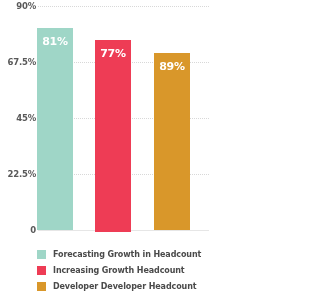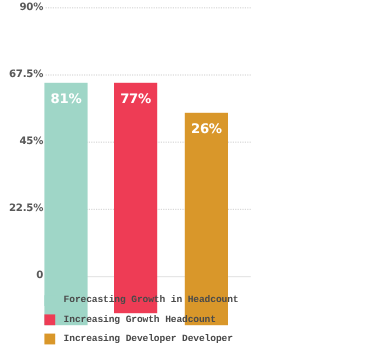--- a/index.html
+++ b/index.html
@@ -53,21 +53,20 @@
     color: #595959;
     letter-spacing: -0.2px;
     white-space: nowrap;
   }
   .bars {
     position: absolute;
     left: 0;
     top: 0;
     width: 209px;
     height: 240px;
-    margin-top: 41px;
   }
   .bar {
     position: absolute;
     bottom: 10px;
     width: 36px;
   }
   .bar-value {
     position: absolute;
     top: 7px;
     left: 0;
@@ -80,23 +79,23 @@
   }
   
   .legend {
     position: absolute;
     left: 0;
     top: 246px;
     width: 209px;
   }
   .legend-item {
     display: flex;
+    align-items: center;
     height: 16px;
     padding-left: 37px;
-    font-family: Liberation Mono, monospace;
   }
   .legend-swatch {
     width: 9px;
     height: 9px;
     flex: 0 0 auto;
     margin-right: 7px;
   }
   .legend-label {
     font-size: 8px;
     font-weight: bold;
@@ -132,37 +131,37 @@
         <div class="tick-label" style="top: 6px;">90%</div>
         <div class="tick-label" style="top: 62px;">67.5%</div>
         <div class="tick-label" style="top: 118px;">45%</div>
         <div class="tick-label" style="top: 174px;">22.5%</div>
         <div class="tick-label" style="top: 230px;">0</div>
       </div>
     <div class="bars">
         <div class="bar" style="left: 37px; top: 28.4px; height: 201.6px; bottom: auto; background: rgb(159, 214, 199);">
           <div class="bar-value">81%</div>
         </div>
-        <div class="bar" style="left: 95px; top: 28px; height: 191.644px; bottom: auto; background: rgb(238, 60, 85);">
+        <div class="bar" style="left: 95px; top: 40px; height: 191.644px; bottom: auto; background: rgb(238, 60, 85);">
           <div class="bar-value">77%</div>
         </div>
         <div class="bar" style="left: 154px; top: 53.2889px; height: 176.711px; bottom: auto; background: rgb(217, 151, 42);">
-          <div class="bar-value">26%</div>
+          <div class="bar-value">89%</div>
         </div>
       </div>
   </div>
 
   <div class="legend">
       <div class="legend-item">
         <span class="legend-swatch" style="background: rgb(159, 214, 199);"></span>
         <span class="legend-label">Forecasting Growth in Headcount</span>
       </div>
       <div class="legend-item">
         <span class="legend-swatch" style="background: rgb(238, 60, 85);"></span>
         <span class="legend-label">Increasing Growth Headcount</span>
       </div>
       <div class="legend-item">
         <span class="legend-swatch" style="background: rgb(217, 151, 42);"></span>
-        <span class="legend-label">Increasing Developer Developer</span>
+        <span class="legend-label">Developer Developer Headcount</span>
       </div>
     </div>
 
 </div>
 
 </body></html>

